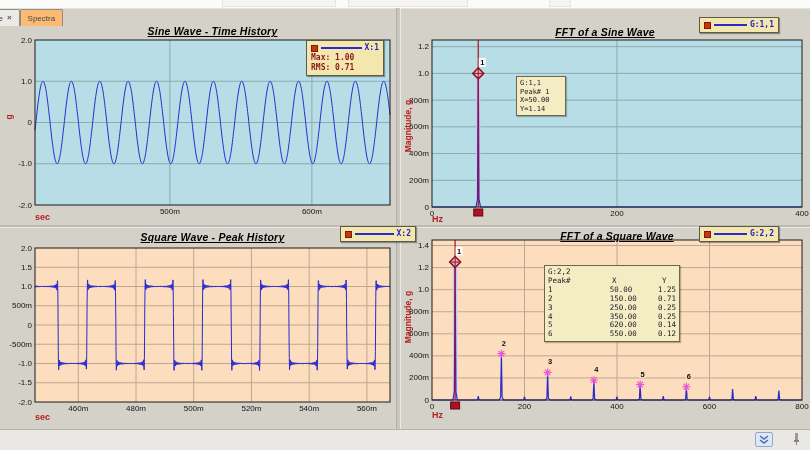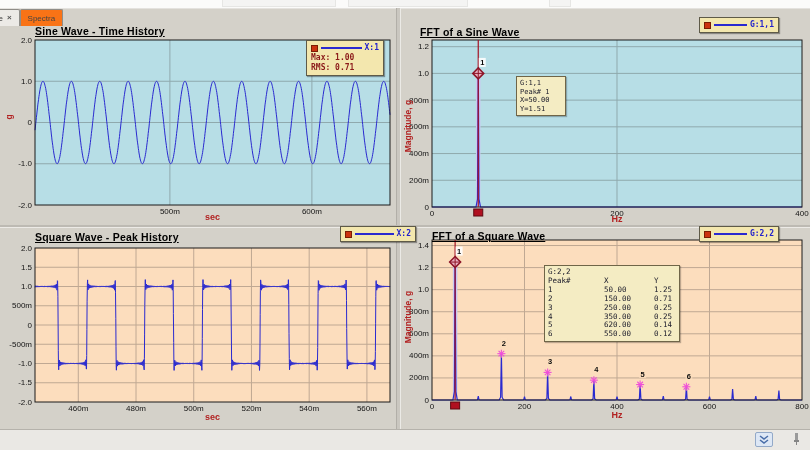--- a/index.html
+++ b/index.html
@@ -11,48 +11,48 @@
   .abs{position:absolute;}
   svg.plot{position:absolute;}
   
   .top-strip{left:0;top:0;width:810px;height:8px;background:#fbfbfa;border-bottom:1px solid #e4e2de;}
   .ghost{position:absolute;top:0;height:6px;background:#f4f4f3;border:1px solid #e6e6e4;border-top:none;}
   
   .tabbar{left:0;top:9px;width:396px;height:17px;display:flex;align-items:flex-end;}
   .tab{height:16px;display:flex;align-items:center;gap:4px;padding:0 7px;
        font-size:8px;color:#333;border:1px solid #8f8d88;border-bottom:none;
        background:#eceae6;border-radius:2px 2px 0 0;}
-  .tab.inactive{background:#f97316;color:#444;}
+  .tab.inactive{background:#fdba74;color:#444;}
   .tab-close{font-size:8px;color:#555;font-weight:bold;line-height:8px;}
   
   .vdiv{left:396px;top:8px;width:3px;height:421px;background:#cac7c0;border-left:1px solid #b2afa8;border-right:1px solid #ebeae6;}
   .hdiv{left:0;top:225px;width:810px;height:2px;background:#bdbab3;border-bottom:1px solid #eceae6;}
   
-  .ptitle{position:absolute;text-align:left;font-size:10.5px;font-weight:bold;color:#000;
-          text-decoration:underline;letter-spacing:.2px;}
-  .xlab{position:absolute;text-align:center;font-size:9px;font-weight:bold;color:#b22222;}
+  .ptitle{position:absolute;text-align:center;font-size:10.5px;font-weight:bold;color:#000;
+          text-decoration:underline;letter-spacing:.2px;font-style:italic;}
+  .xlab{position:absolute;font-size:9px;font-weight:bold;color:#b22222;}
   .ylab{position:absolute;font-size:8.5px;font-weight:bold;color:#b22222;white-space:nowrap;
         transform:rotate(-90deg);transform-origin:left top;text-align:center;}
   
   .legend{position:absolute;background:#f3e7ae;border:1px solid #5e5a48;
           box-shadow:1px 1px 1px rgba(0,0,0,.35);
           font:bold 8px "DejaVu Sans Mono",monospace;color:#8b1a1a;
           padding:2px 4px;line-height:10px;z-index:6;}
   .legend-head{display:flex;align-items:center;}
   .lg-sq{width:5px;height:5px;background:#cc3311;border:1px solid #7a1d05;flex:none;}
   .lg-line{flex:1;height:0;border-top:2px solid #2a2ad0;margin:0 3px;}
   .lg-name{color:#2222cc;}
   
   .annbox{position:absolute;background:#f4ecc3;border:1px solid #6f6548;
           box-shadow:1px 1px 1px rgba(0,0,0,.25);
           font:7px "DejaVu Sans Mono",monospace;color:#20202e;
           padding:2px 3px;line-height:8.6px;z-index:6;}
   .annbox.big{font-size:7.5px;line-height:8.9px;}
   .ann-row{display:flex;}
-  .ann-c1{width:56px;}.ann-c2{width:50px;}.ann-c3{flex:1;}
+  .ann-c1{width:64px;}.ann-c2{width:50px;}.ann-c3{flex:1;}
   
   text.tick{font:8px "Liberation Sans",sans-serif;fill:#141414;}
   text.peaklbl{font:bold 7.5px "Liberation Sans",sans-serif;fill:#0c0c0c;}
   
   .statusbar{left:0;top:429px;width:810px;height:21px;background:#eae8e4;border-top:1px solid #b5b2ab;}
   .collapse-btn{position:absolute;left:755px;top:432px;width:16px;height:13px;background:#dde7f5;
                 border:1px solid #93a9c8;border-radius:2px;display:flex;align-items:center;justify-content:center;}
   .pin{position:absolute;left:792px;top:432px;width:9px;height:13px;display:flex;align-items:center;justify-content:center;}
 </style>
 </head>
@@ -265,21 +265,21 @@
     <span class="lg-sq"></span>
     <span class="lg-line"></span>
     <span class="lg-name">G:2,2</span>
   </div>
 </div>
 
 <div class="annbox" style="left:516px;top:76px;width:42px;">
   <div>G:1,1</div>
   <div>Peak# 1</div>
   <div>X=50.00</div>
-  <div>Y=1.51</div>
+  <div>Y=1.14</div>
 </div>
 <div class="annbox big" style="left:544px;top:265px;width:128px;">
     <div>G:2,2</div>
     <div class="ann-row">
       <span class="ann-c1">Peak#</span>
       <span class="ann-c2">X</span>
       <span class="ann-c3">Y</span>
     </div>
     <div class="ann-row">
       <span class="ann-c1">1</span>

